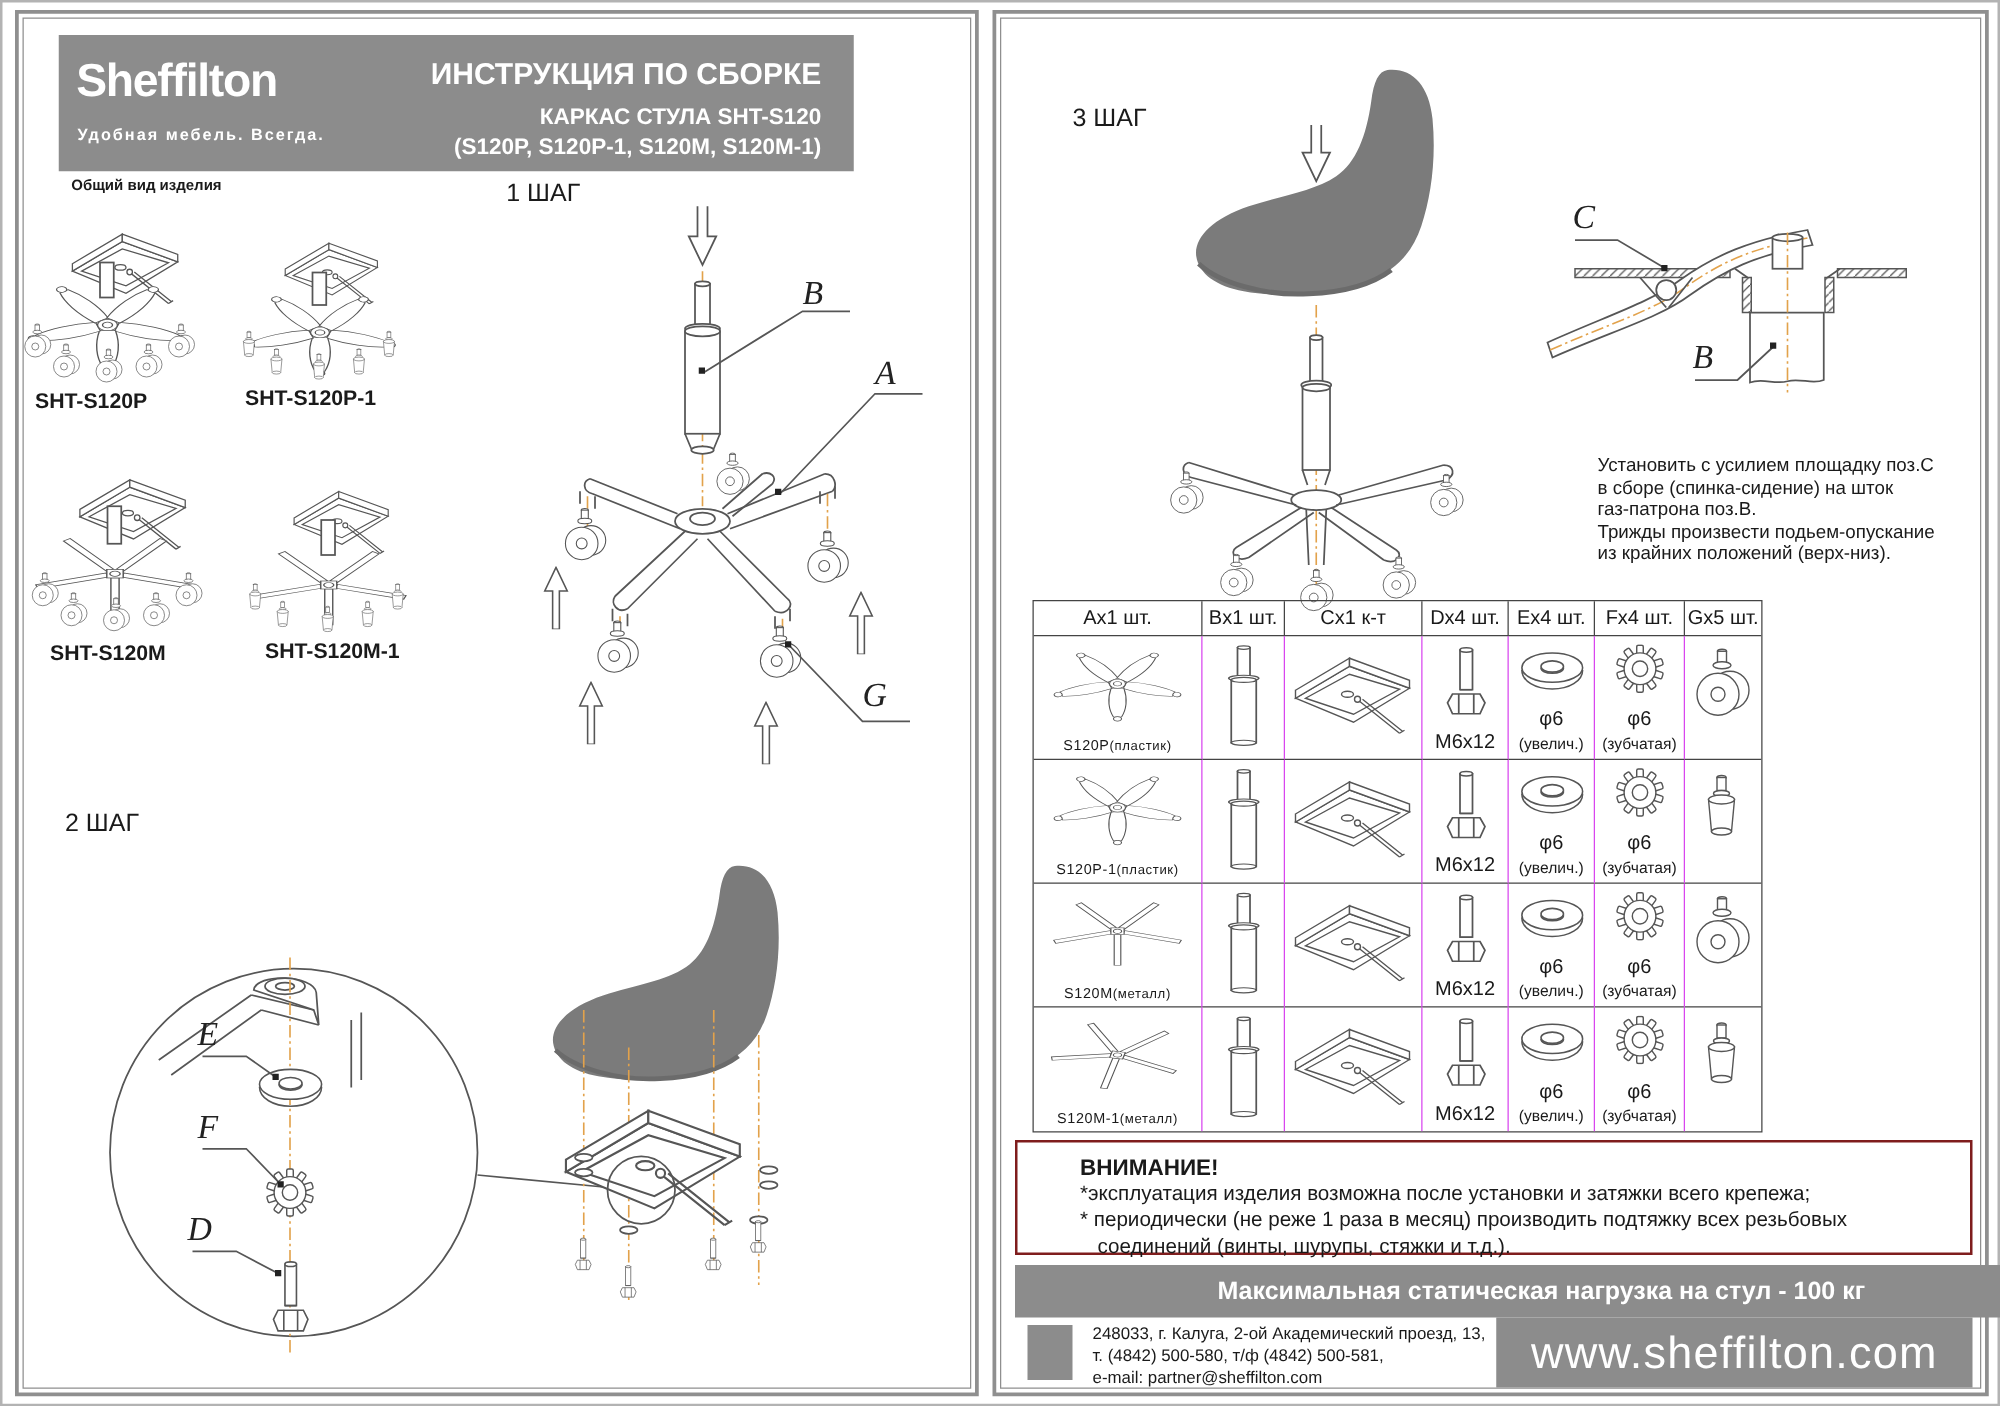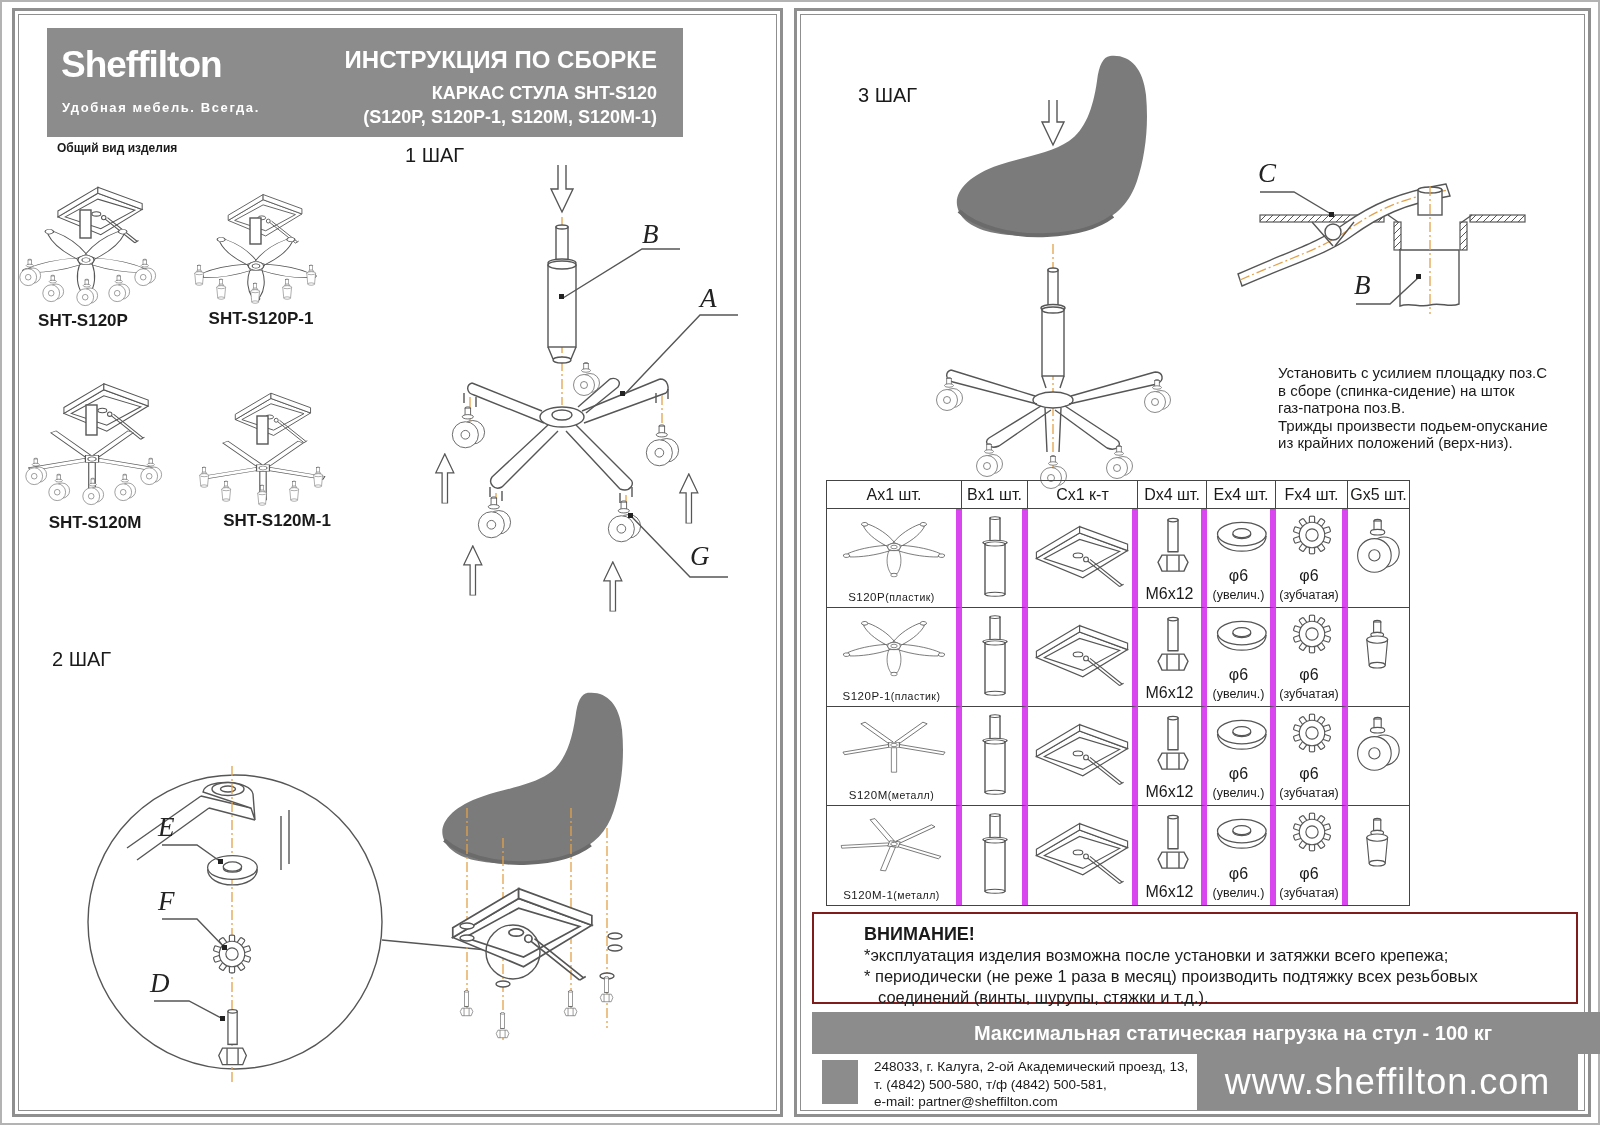--- a/index.html
+++ b/index.html
@@ -8,26 +8,26 @@
   .sheet{position:absolute;inset:0;border:2px solid #b3b3b3;}
   .panel{position:absolute;border:3px solid #8f8f8f;}
   .panel-inner{position:absolute;inset:3px;border:1px solid #8f8f8f;}
   .graybox{background:#8c8c8c;}
   .logo{font-size:37px;font-weight:bold;color:#ffffff;letter-spacing:-1px;}
   .tagline{font-size:13px;font-weight:bold;color:#ffffff;letter-spacing:1.6px;}
   .doc-title{font-size:24px;font-weight:bold;color:#ffffff;text-align:right;}
   .doc-sub{font-size:18px;font-weight:bold;color:#ffffff;text-align:right;}
   .section-h{font-size:12px;font-weight:bold;}
   .step-h{font-size:20px;}
-  .model-cap{font-size:17px;font-weight:600;text-align:center;white-space:nowrap;}
+  .model-cap{font-size:17px;font-weight:600;text-align:left;white-space:nowrap;}
   .dlabel{font-family:"Liberation Serif",serif;font-style:italic;font-size:27px;color:#222;}
   .instr{font-size:15px;line-height:17.5px;}
   .ptable{display:grid;grid-template-columns:135px 66px 110px 69px 69px 72px 61px;grid-template-rows:28px 99px 99px 99px 99px;border:1px solid #444;}
   .ptable .hc{border-right:1px solid #444;border-bottom:1px solid #444;display:flex;align-items:center;justify-content:center;font-size:16px;}
-  .ptable .c{border-right:6px solid #d946ef;border-bottom:1px solid #444;position:relative;}
+  .ptable .c{border-right:1px solid #d946ef;border-bottom:1px solid #444;position:relative;}
   .ptable .c:nth-child(7n), .ptable .hc:nth-child(7n){border-right:none;}
   .ptable .lastrow{border-bottom:none;}
   .celltxt{position:absolute;left:0;right:0;text-align:center;font-size:16px;}
   .cellnote{position:absolute;left:0;right:0;text-align:center;font-size:12.5px;}
   .rowlabel{position:absolute;left:0;right:0;bottom:4px;text-align:center;font-size:11.5px;letter-spacing:0.5px;white-space:nowrap;}
   .warnbox{border:2px solid #7f1d1d;}
   .warn-title{font-size:18px;font-weight:bold;}
   .warn-line{font-size:16.5px;line-height:21px;}
   .loadbar{display:flex;align-items:center;justify-content:center;font-size:20px;font-weight:bold;color:#fff;}
   .addr{font-size:13.5px;line-height:17.5px;}

